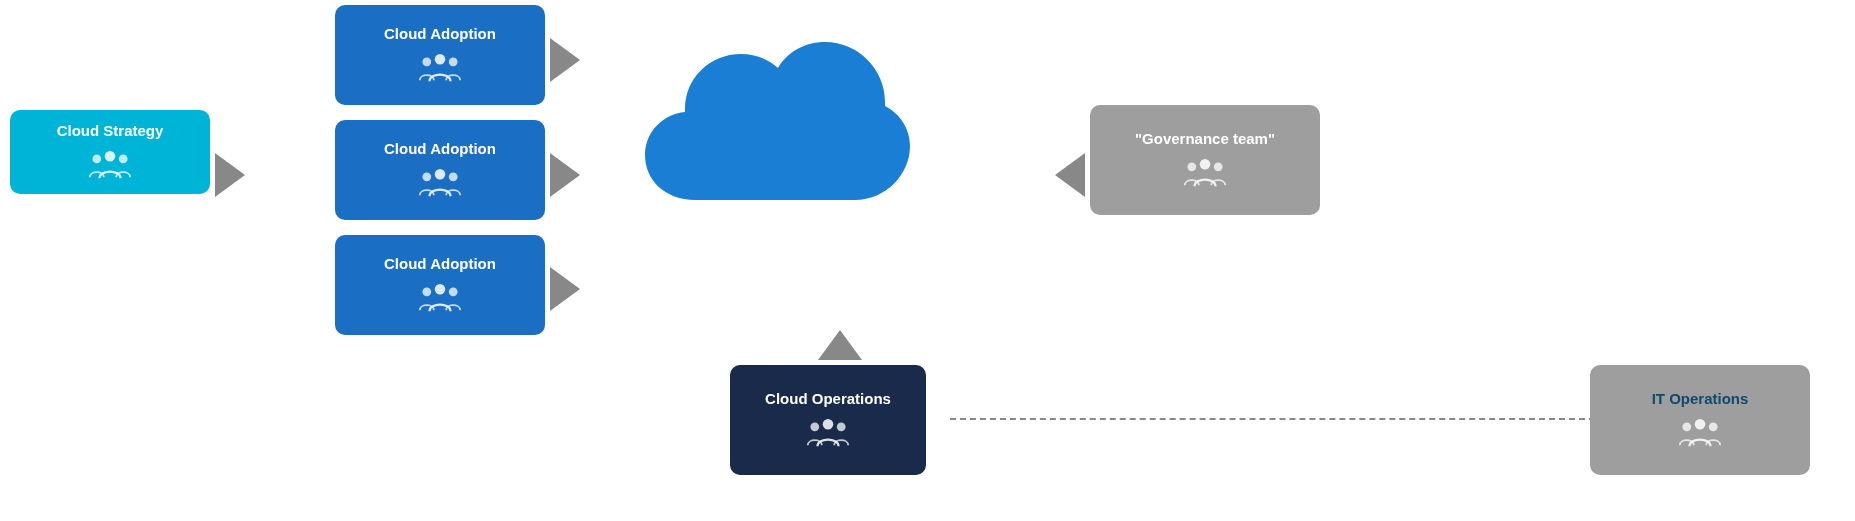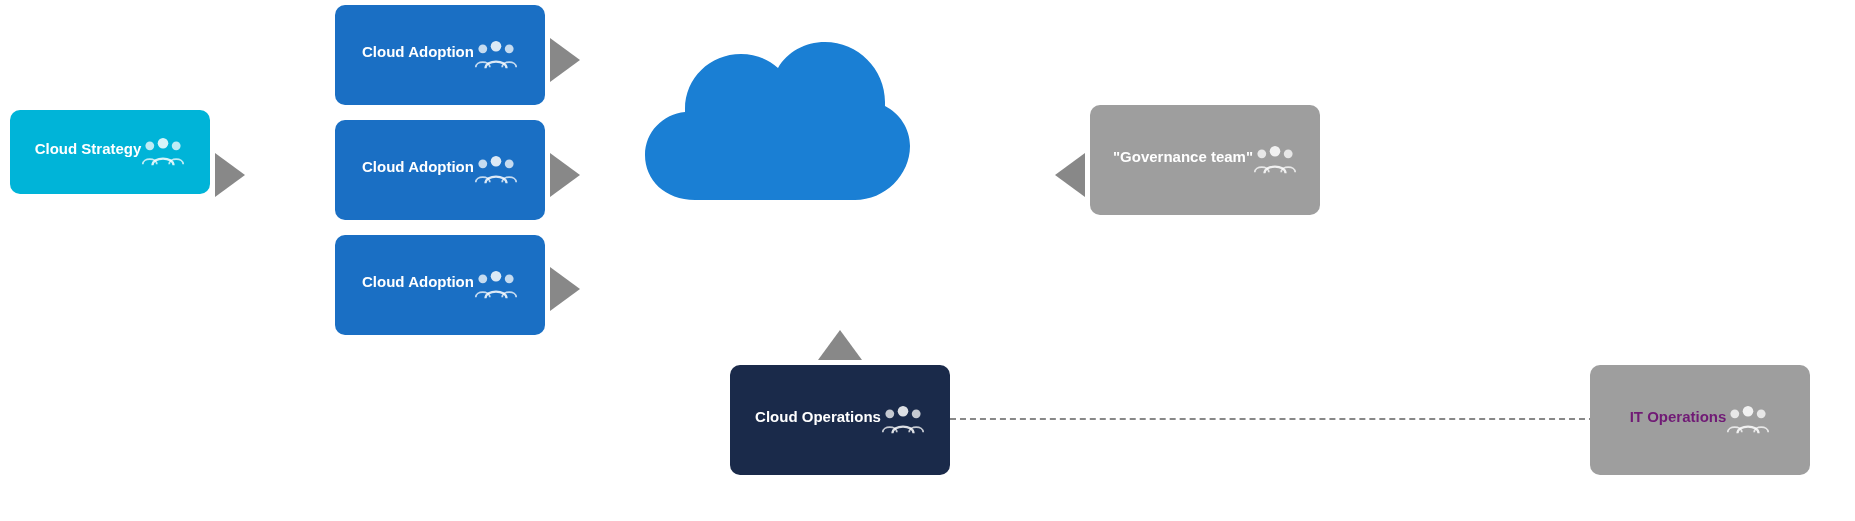--- a/index.html
+++ b/index.html
@@ -16,21 +16,21 @@
       width: 1855px;
       height: 521px;
       position: relative;
     }
 
     
     .box {
       position: absolute;
       border-radius: 10px;
       display: flex;
-      flex-direction: row;
+      flex-direction: column;
       align-items: center;
       justify-content: center;
       text-align: center;
       color: #ffffff;
       padding: 10px 14px;
     }
 
     .box-label {
       font-size: 15px;
       font-weight: 600;
@@ -56,21 +56,21 @@
     }
     .box-adoption-1 { top: 5px; }
     .box-adoption-2 { top: 120px; }
     .box-adoption-3 { top: 235px; }
 
     
     .box-operations {
       background: #1a2a4a;
       left: 730px;
       top: 365px;
-      width: 220px;
+      width: 196px;
       height: 110px;
     }
 
     
     .box-governance {
       background: #9e9e9e;
       left: 1090px;
       top: 105px;
       width: 230px;
       height: 110px;
@@ -270,21 +270,21 @@
       <circle cx="10" cy="13" r="5" fill="rgba(255,255,255,0.75)"></circle>
       <path d="M2,34 C2,26 18,26 18,34" fill="none" stroke="rgba(255,255,255,0.75)" stroke-width="2"></path>
       <circle cx="40" cy="13" r="5" fill="rgba(255,255,255,0.75)"></circle>
       <path d="M32,34 C32,26 48,26 48,34" fill="none" stroke="rgba(255,255,255,0.75)" stroke-width="2"></path>
     </svg>
   </div>
 
   <div class="dashed-line"></div>
 
   <div class="box box-it-ops">
-    <div class="box-label" style="color:#701a75;">IT Operations</div>
+    <div class="box-label" style="color:#0c4a6e;">IT Operations</div>
     <svg class="people-icon" viewBox="0 0 50 40" xmlns="http://www.w3.org/2000/svg">
       <circle cx="25" cy="10" r="6" fill="rgba(255,255,255,0.85)"></circle>
       <path d="M13,35 C13,25 37,25 37,35" fill="none" stroke="rgba(255,255,255,0.85)" stroke-width="2.5"></path>
       <circle cx="10" cy="13" r="5" fill="rgba(255,255,255,0.75)"></circle>
       <path d="M2,34 C2,26 18,26 18,34" fill="none" stroke="rgba(255,255,255,0.75)" stroke-width="2"></path>
       <circle cx="40" cy="13" r="5" fill="rgba(255,255,255,0.75)"></circle>
       <path d="M32,34 C32,26 48,26 48,34" fill="none" stroke="rgba(255,255,255,0.75)" stroke-width="2"></path>
     </svg>
   </div>
 

